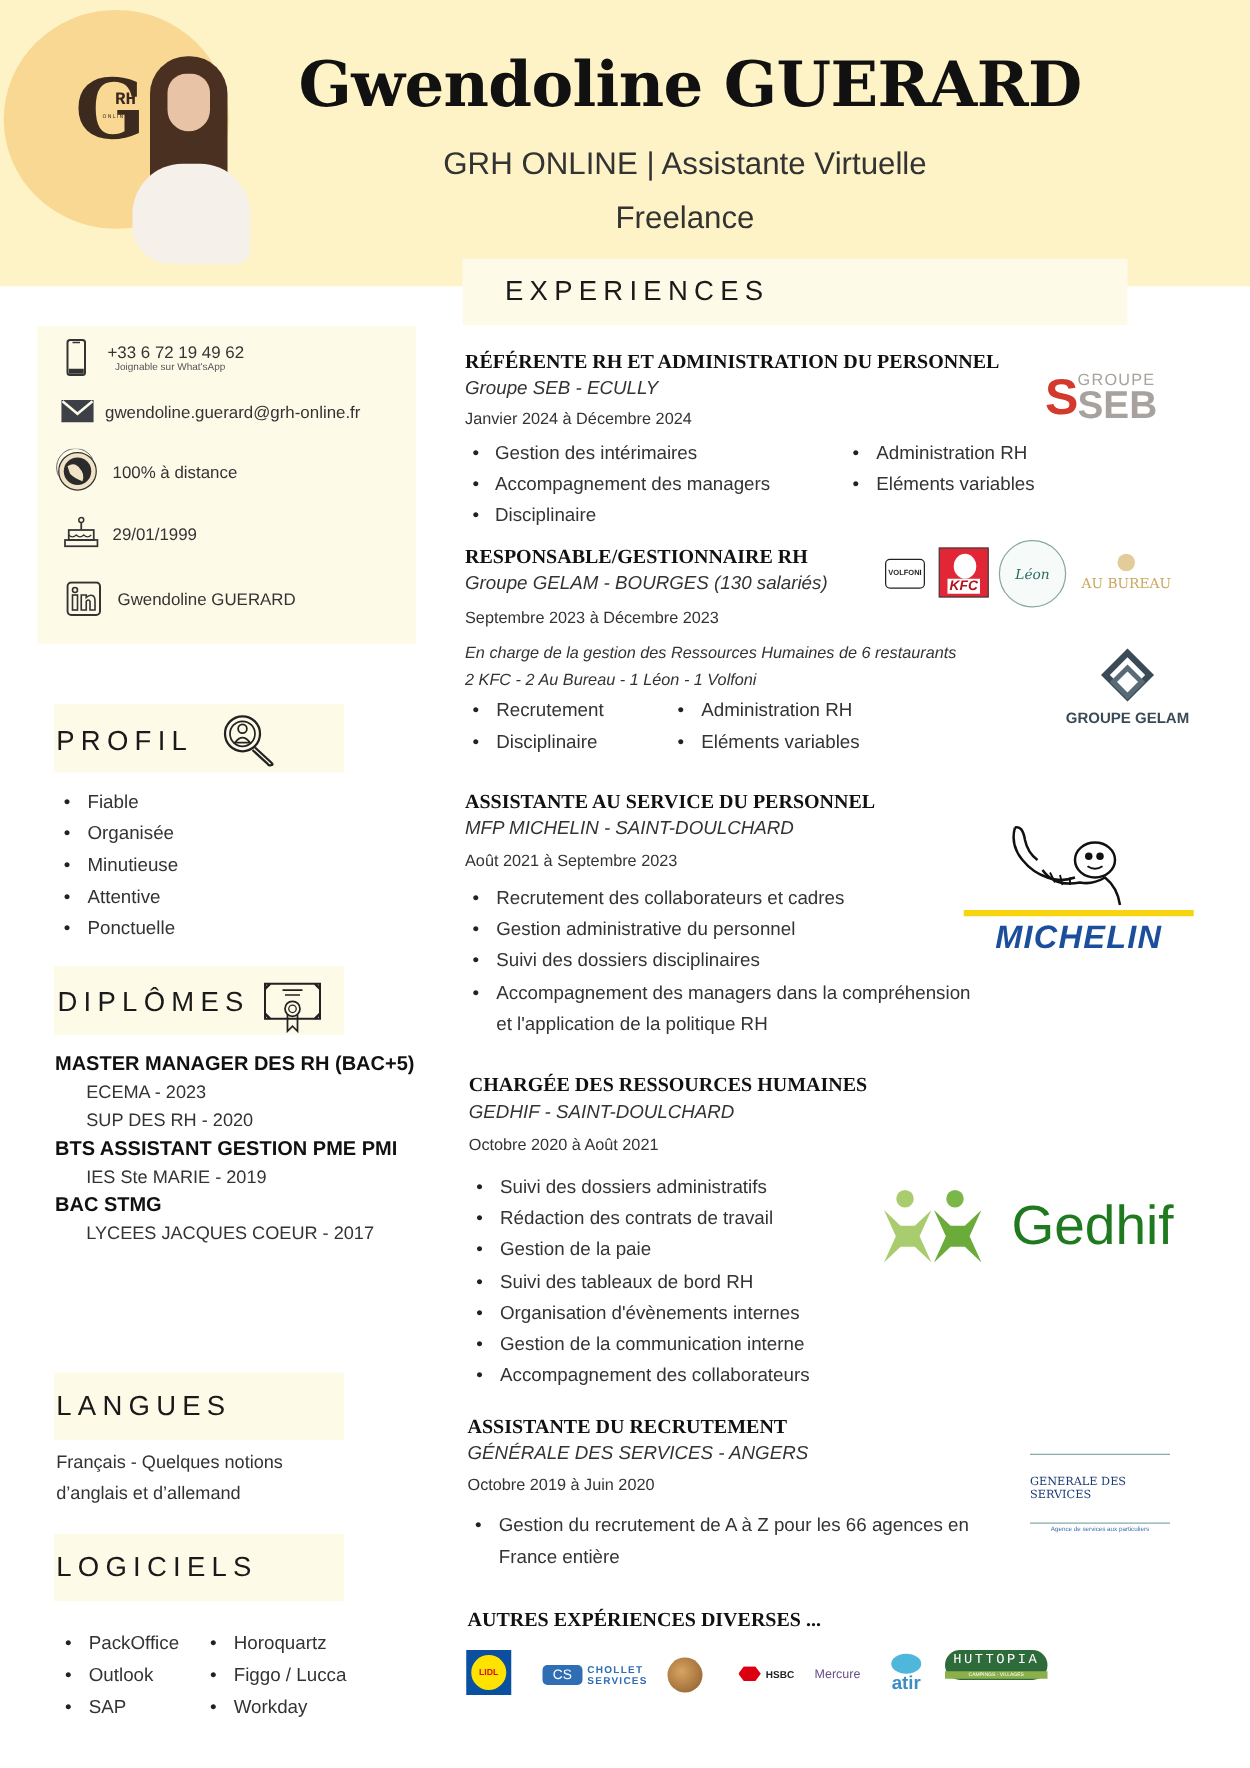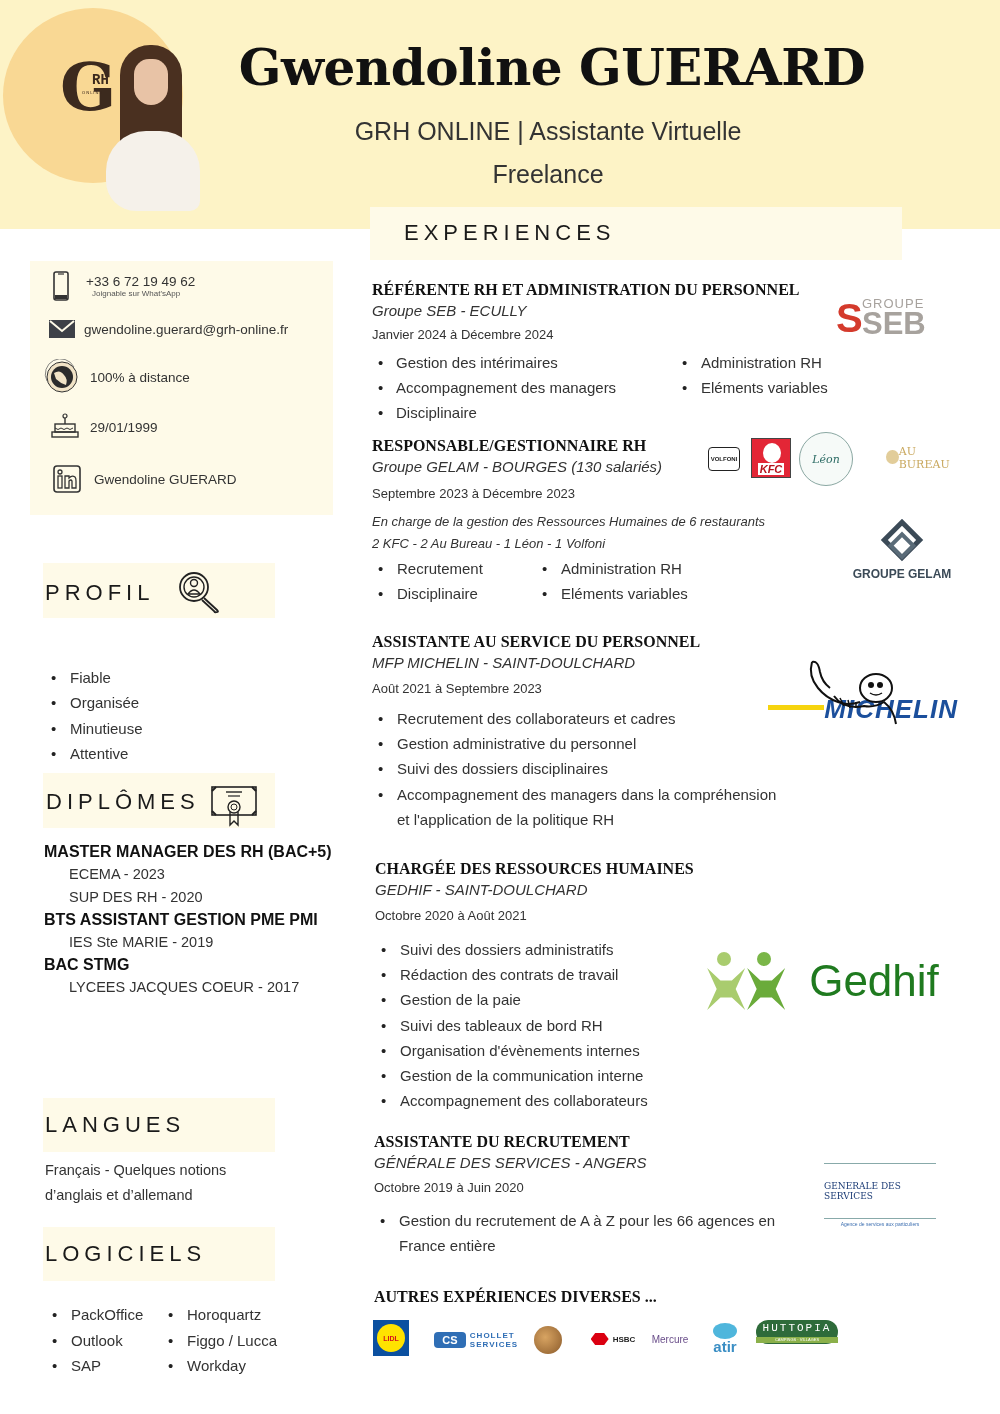--- a/index.html
+++ b/index.html
@@ -27,21 +27,21 @@
   .contact-box { position: absolute; left: 30px; top: 261px; width: 303px; height: 254px; background: #fefae8; }
   .contact-row { position: absolute; left: 0; display: flex; align-items: center; }
   .contact-row .ic { width: 30px; height: 30px; display: flex; align-items: center; justify-content: center; margin-right: 10px; }
   .contact-row .txt { font-family: "Liberation Sans", sans-serif; font-size: 13.5px; color: #333; }
   .contact-row .small { font-size: 8px; color: #555; display: block; margin-left: 6px; }
 
   ul.plain { list-style: none; }
   ul.plain li { position: relative; padding-left: 25px; font-family: "Liberation Sans", sans-serif; font-size: 15px; color: #333; }
   ul.plain li::before { content: "•"; position: absolute; left: 6px; top: 0; font-size: 15px; color: #222; }
 
-  .profil-list { position: absolute; left: 45px; top: 629px; margin-top: 36px; }
+  .profil-list { position: absolute; left: 45px; top: 629px; }
   .profil-list li { height: 25.3px; line-height: 25px; }
 
   .dipl { position: absolute; left: 44px; top: 841px; width: 330px; }
   .dipl .dt { font-family: "Liberation Sans", sans-serif; font-weight: bold; font-size: 16px; color: #111; height: 22px; line-height: 22px; }
   .dipl .ds { font-family: "Liberation Sans", sans-serif; font-size: 14.5px; color: #333; padding-left: 25px; height: 23px; line-height: 23px; }
 
   .langues-text { position: absolute; left: 45px; top: 1158px; width: 240px; font-family: "Liberation Sans", sans-serif; font-size: 14.5px; line-height: 25px; color: #333; }
 
   .logi { position: absolute; top: 1302px; }
   .logi li { height: 25.5px; line-height: 25px; }
@@ -59,49 +59,49 @@
   .seb { left: 834px; top: 294px; width: 104px; height: 48px; }
   .seb .s { font-family: "Liberation Sans", sans-serif; font-size: 40px; font-weight: bold; color: #d43a2c; line-height: 1; }
   .seb .grp { position: absolute; left: 28px; top: 2px; font-family: "Liberation Sans", sans-serif; font-size: 13px; color: #a7a29d; letter-spacing: 1px; }
   .seb .seb-t { position: absolute; left: 28px; top: 14px; font-family: "Liberation Sans", sans-serif; font-size: 31px; font-weight: bold; color: #a7a29d; line-height: 1; }
 
   .volfoni { left: 708px; top: 447px; width: 32px; height: 24px; font-family: "Liberation Sans", sans-serif; font-weight: bold; font-size: 10px; color: #222; border: 1px solid #222; border-radius: 4px; }
   .kfc { left: 751px; top: 438px; width: 40px; height: 40px; background: #e32636; border: 1px solid #444; }
   .kfc span { font-family: "Liberation Sans", sans-serif; font-weight: bold; font-style: italic; font-size: 11px; color: #b5121b; background: #fff; padding: 0 2px; position: absolute; bottom: 2px; }
   .kfc .face { position: absolute; top: 4px; left: 11px; width: 18px; height: 20px; background: #fff; border-radius: 50%; }
   .leon { left: 799px; top: 432px; width: 54px; height: 54px; border-radius: 50%; border: 1px solid #8aa7a2; background: #f6faf8; font-family: "DejaVu Serif", serif; font-style: italic; font-size: 11px; color: #2c6b64; }
-  .aubureau { left: 862px; top: 438px; width: 78px; height: 40px; font-family: "DejaVu Serif", serif; font-size: 11px; color: #c9a85e; flex-direction: row; margin-left: 24px; }
+  .aubureau { left: 862px; top: 438px; width: 78px; height: 40px; font-family: "DejaVu Serif", serif; font-size: 11px; color: #c9a85e; flex-direction: column; }
   .aubureau .crest { width: 14px; height: 14px; border-radius: 50%; background: #e2cd9a; margin-bottom: 3px; }
   .gelam { left: 845px; top: 518px; width: 114px; height: 66px; flex-direction: column; }
   .gelam .diamond { width: 30px; height: 30px; border: 5px solid #3b4a57; transform: rotate(45deg); position: relative; margin-bottom: 12px; margin-top: 4px; }
   .gelam .diamond::after { content: ""; position: absolute; left: 4px; top: 4px; width: 12px; height: 12px; border: 4px solid #5a6b78; }
   .gelam .gt { font-family: "Liberation Sans", sans-serif; font-weight: bold; font-size: 12px; color: #3b4a57; }
 
-  .michelin { left: 768px; top: 656px; width: 190px; height: 106px; justify-content: flex-end; }
+  .michelin { left: 768px; top: 656px; width: 190px; height: 106px; flex-direction: column; justify-content: flex-end; }
   .michelin .bib { position: absolute; left: 36px; top: 2px; width: 100px; height: 70px; }
   .michelin .bar { width: 184px; height: 5px; background: #f6d40e; margin-bottom: 3px; }
   .michelin .mt { font-family: "Liberation Sans", sans-serif; font-weight: bold; font-style: italic; font-size: 26px; color: #1b4f9c; letter-spacing: 1px; line-height: 1; }
 
   .gedhif { left: 692px; top: 948px; width: 262px; height: 66px; }
   .gedhif .figs { position: relative; width: 82px; height: 62px; margin-right: 20px; }
   .gedhif .fig { position: absolute; width: 38px; height: 42px; top: 18px; }
   .gedhif .head { position: absolute; width: 14px; height: 14px; border-radius: 50%; top: 2px; }
   .gedhif .gt { font-family: "Liberation Sans", sans-serif; font-size: 44px; color: #1f7a1f; }
 
   .gds { left: 824px; top: 1160px; width: 112px; height: 62px; flex-direction: column; }
   .gds .ell { width: 60px; height: 20px; border-radius: 50%; background: radial-gradient(ellipse at 40% 40%, #7cc0ee, #1c63ab); margin-bottom: 8px; }
   .gds .gt { font-family: "DejaVu Serif", serif; font-size: 9px; color: #1b3b75; border-top: 1px solid #8aa; border-bottom: 1px solid #8aa; padding: 17px 0; }
   .gds .gs { font-family: "Liberation Sans", sans-serif; font-size: 5px; color: #3d6fb0; margin-top: 2px; }
 
   .other-logos { position: absolute; left: 372px; top: 1318px; width: 470px; height: 40px; }
   .ol { position: absolute; display: flex; align-items: center; justify-content: center; font-family: "Liberation Sans", sans-serif; }
   .ol.lidl { left: 1px; top: 2px; width: 36px; height: 36px; background: #0b50a0; }
   .ol.lidl .in { width: 28px; height: 28px; border-radius: 50%; background: #ffe300; font-size: 7px; font-weight: bold; color: #d4121e; display: flex; align-items: center; justify-content: center; }
   .ol.chollet { left: 60px; top: 12px; width: 88px; height: 20px; }
-  .ol.chollet .cs { width: 32px; height: 16px; border-radius: 4px; background: #2f6eb5; color: #fff; font-size: 11px; font-weight: bold; display: flex; align-items: center; justify-content: center; margin-right: 4px; }
+  .ol.chollet .cs { width: 32px; height: 16px; border-radius: 4px; background: #2f6eb5; color: #fff; font-size: 11px; font-weight: normal; display: flex; align-items: center; justify-content: center; margin-right: 4px; }
   .ol.chollet .ct { font-size: 8px; font-weight: bold; color: #2f6eb5; line-height: 9px; letter-spacing: 1px; }
   .ol.nuts { left: 162px; top: 8px; width: 28px; height: 28px; border-radius: 50%; background: radial-gradient(circle at 40% 40%, #d8a462, #8a5a2a); }
   .ol.hsbc { left: 216px; top: 12px; width: 50px; height: 18px; font-size: 8px; font-weight: bold; color: #222; }
   .ol.hsbc .hx { width: 18px; height: 12px; background: #db0011; margin-right: 4px; clip-path: polygon(0 50%, 25% 0, 75% 0, 100% 50%, 75% 100%, 25% 100%); }
   .ol.mercure { left: 276px; top: 10px; width: 44px; height: 22px; font-size: 10px; color: #6a4e8a; }
   .ol.atir { left: 336px; top: 2px; width: 34px; height: 36px; flex-direction: column; }
   .ol.atir .tree { width: 24px; height: 16px; border-radius: 50%; background: #4fb6dc; }
   .ol.atir .at { font-size: 15px; font-weight: bold; color: #3a8ec4; line-height: 1; }
   .ol.huttopia { left: 384px; top: 2px; width: 82px; height: 24px; background: #2e6b3a; flex-direction: column; border-radius: 17px; }
   .ol.huttopia .ht { font-size: 11px; color: #fff; letter-spacing: 2px; font-family: "Liberation Mono", monospace; }

